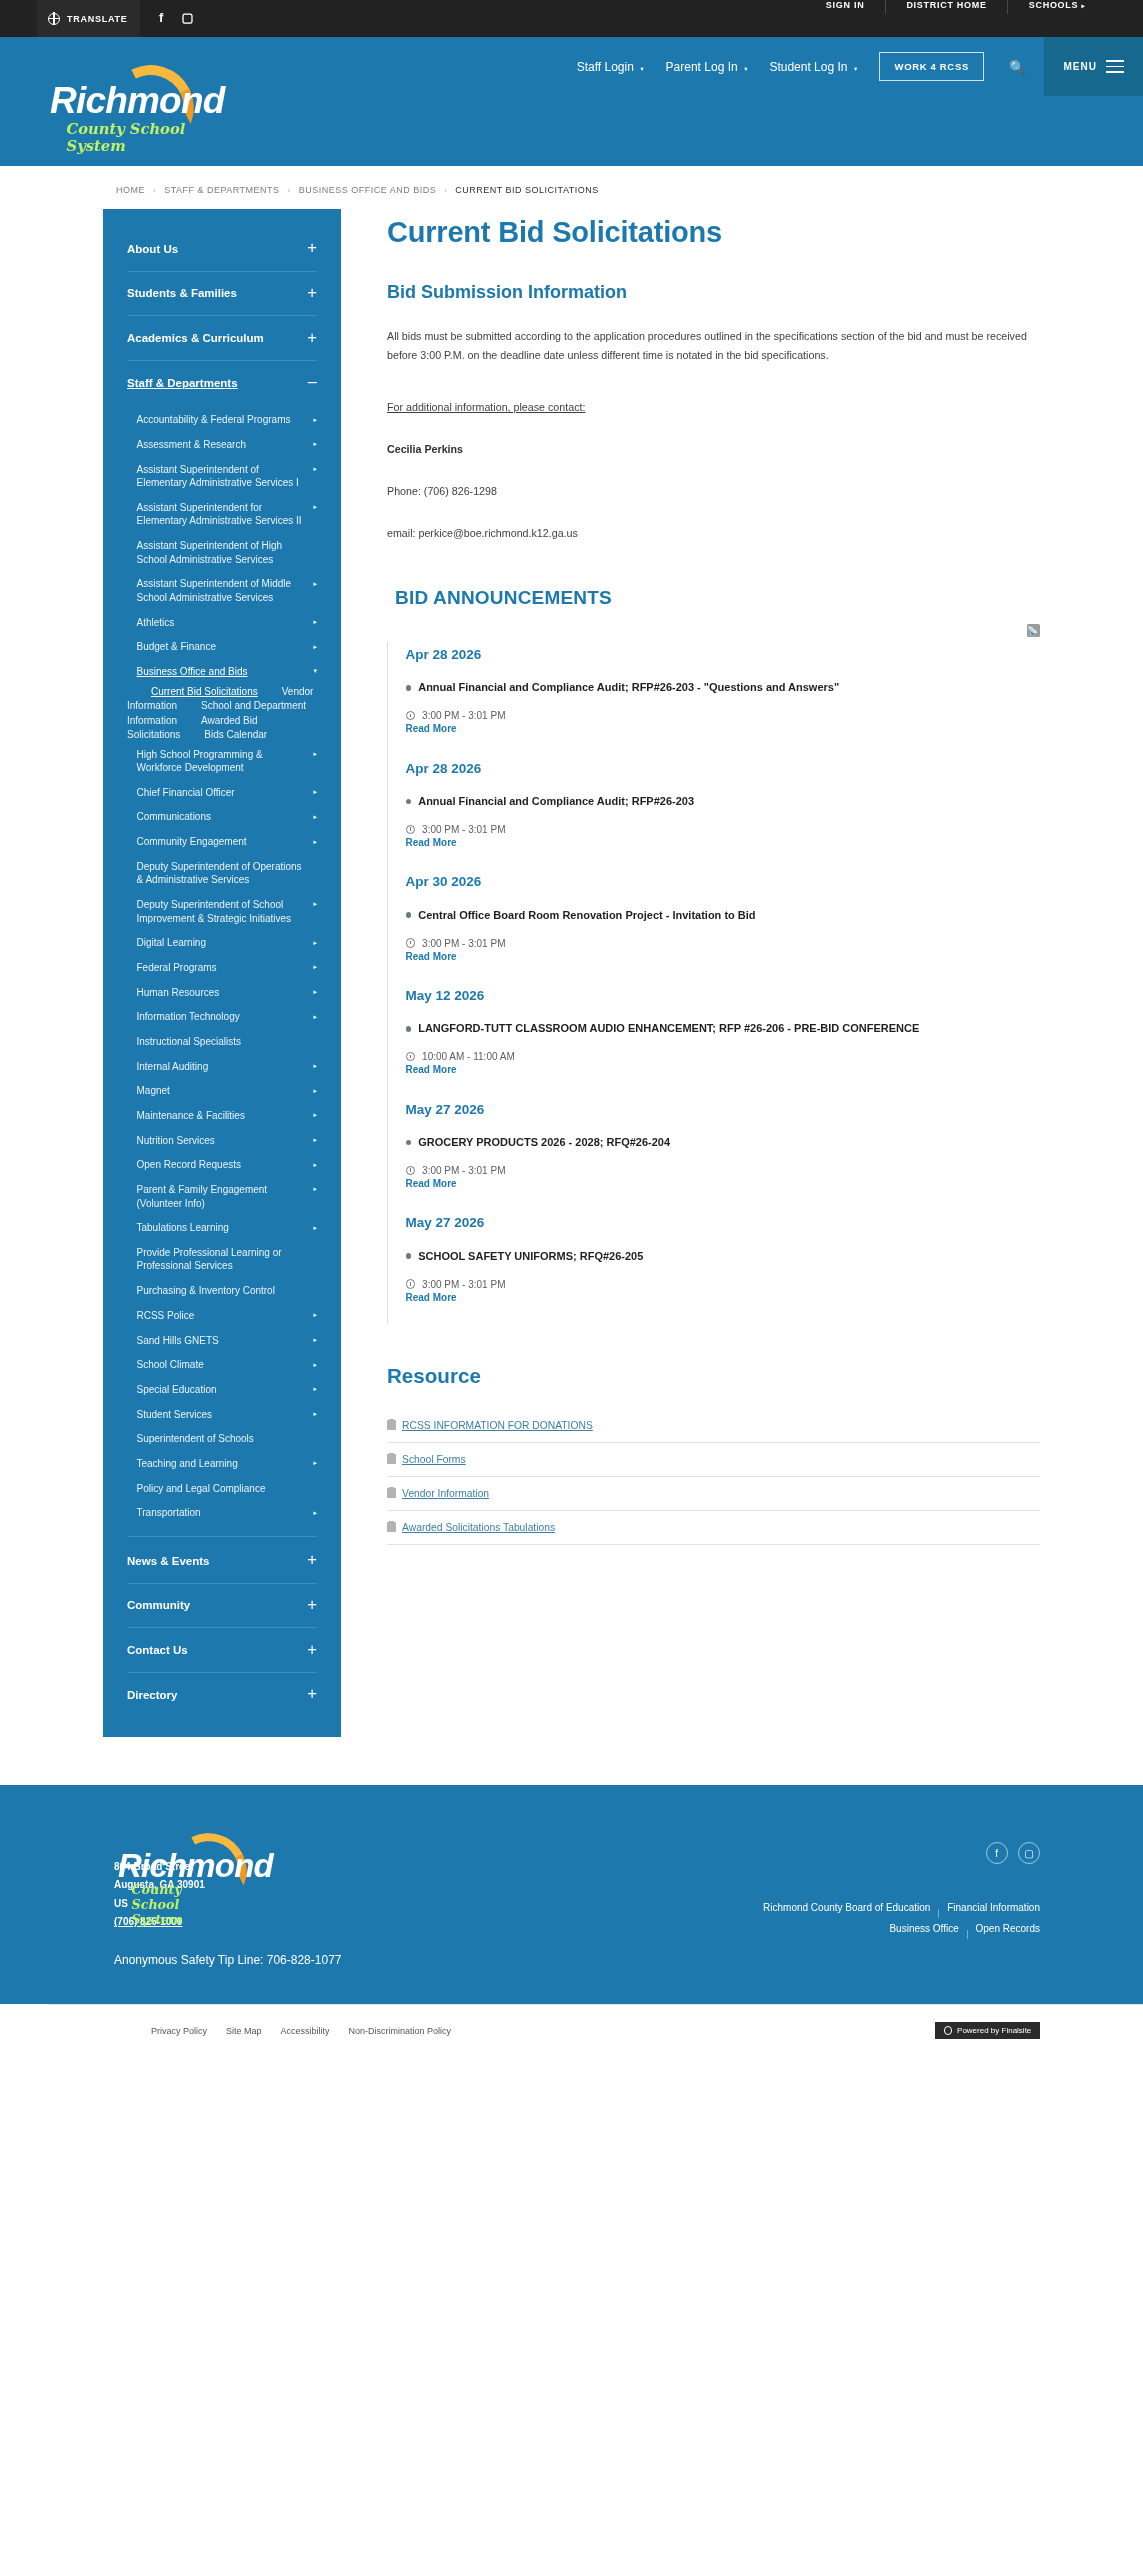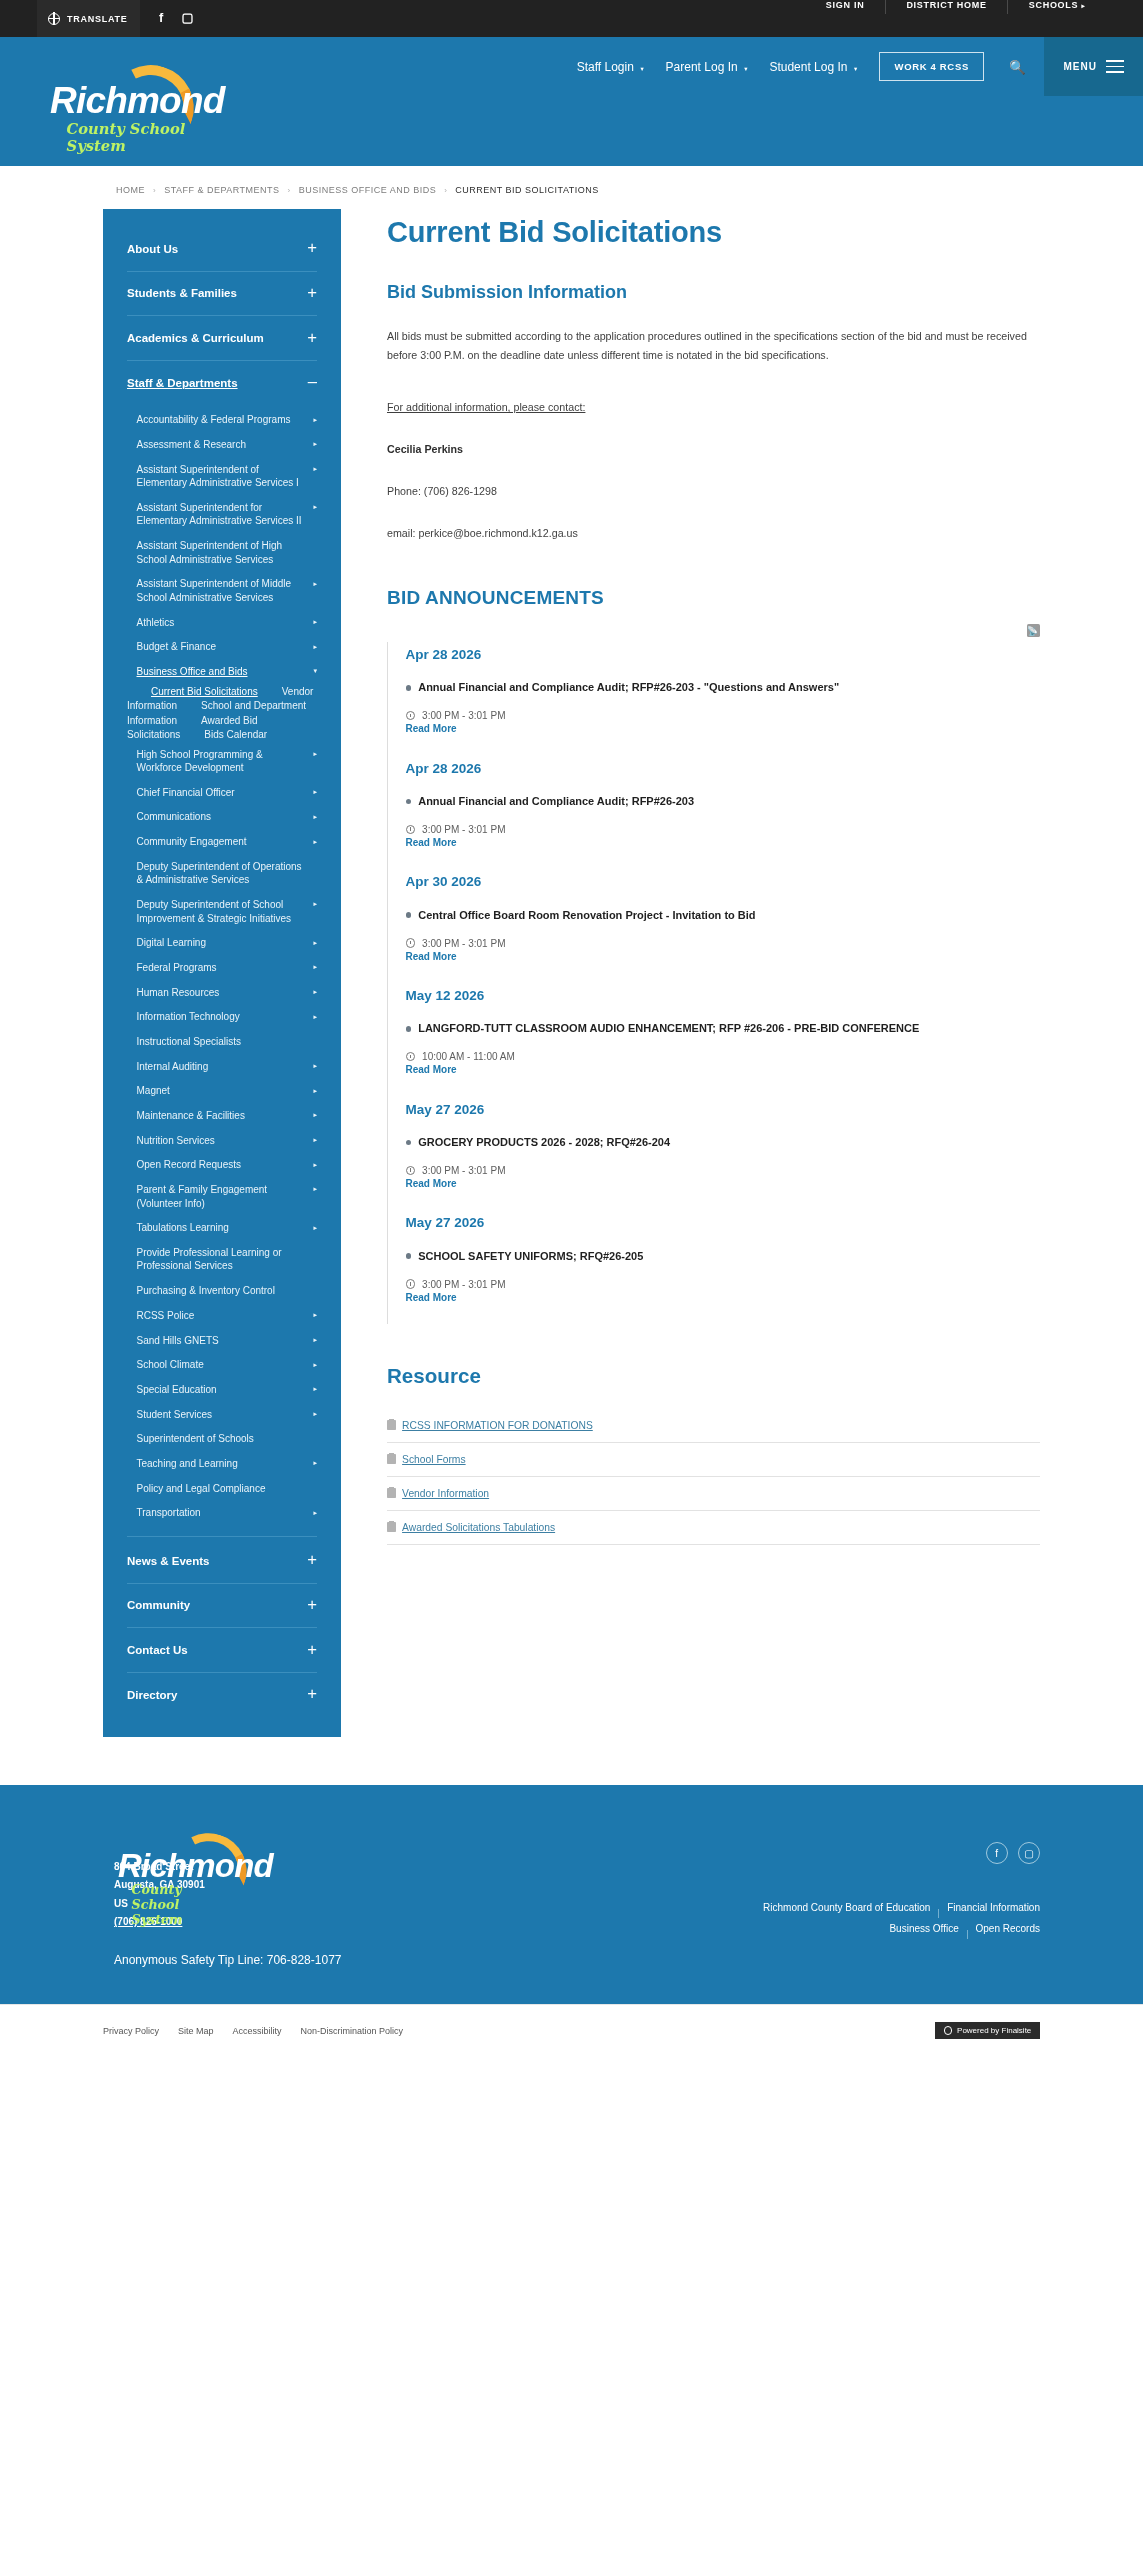--- a/index.html
+++ b/index.html
@@ -154,21 +154,21 @@
     font-size: 18px; font-weight: bold; color: #1d78ad; margin-bottom: 24px;
   }
   .body-text { font-size: 10.7px; line-height: 1.85; color: #3f3f3f; }
   .spacer-40 { height: 32px; }
   .spacer-28 { height: 22px; }
   .underline-text { text-decoration: underline; }
   .bold { font-weight: bold; color:#2e2e2e; }
 
   .h2-announce {
     font-size: 19px; font-weight: bold; color: #1d78ad;
-    margin: 44px 0 0 0; letter-spacing: 0.2px;
+    margin: 44px 0 0 8px; letter-spacing: 0.2px;
   }
   .rss-row { display: flex; justify-content: flex-end; margin: 14.3px 0 4.8px 0; }
   .rss-icon {
     width: 13.5px; height: 13.5px; background: #9a9a9a; color: #fff;
     font-size: 8.7px; display:flex; align-items:center; justify-content:center;
     border-radius: 1.6px;
   }
 
   .event { border-left: 1.6px solid #dddddd; padding: 4.8px 0 20.6px 17.5px; }
   .event-date { color: #1d78ad; font-size: 13.5px; font-weight: bold; margin-bottom: 17.5px; }
@@ -230,21 +230,21 @@
   .f-links .row { display: flex; justify-content: flex-end; align-items: flex-end; gap: 8px; }
   .f-links .vsep { width: 0.8px; height: 9.5px; background: #74b0d0; display:inline-block; }
   .f-links a { text-decoration: none; }
   .f-mission { margin-top: 41px; margin-left: 11px; font-size: 9.5px; font-style: italic; line-height: 2; }
   .f-mission b { font-style: italic; }
 
   
   .bottom-bar {
     background: #ffffff; border-top: 0.8px solid #e6e6e6;
     padding: 17.5px 103px; display: flex; align-items: center;
-    font-size: 9px; color: #555555;
+    font-size: 9px; color: #555555; margin-left: 48px;
   }
   .bottom-bar .links { display: flex; gap: 19px; }
   .powered {
     margin-left: auto; background: #2b2b2b; color: #ffffff;
     font-size: 8px; padding: 4px 8.7px; display:flex; align-items:center; gap:4.8px;
   }
   .powered .fs-mark {
     width: 8.7px; height: 8.7px; border-radius: 50%; border: 1.1px solid #fff; display:inline-block;
   }
 </style>

